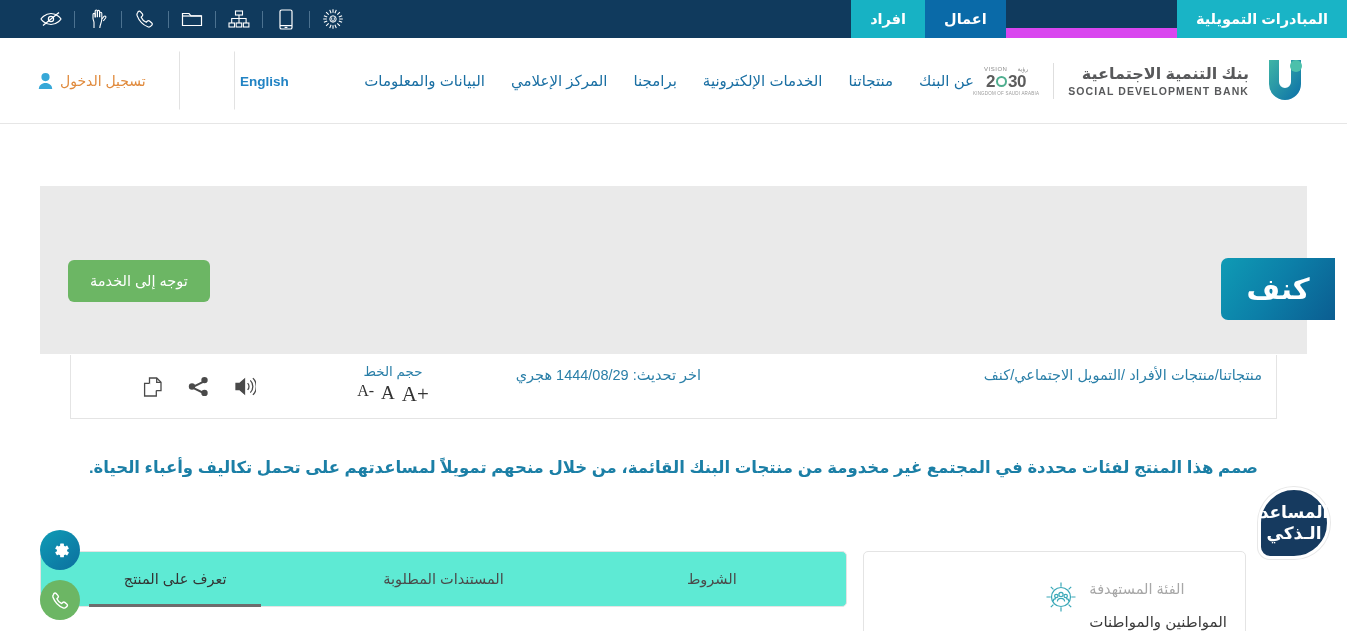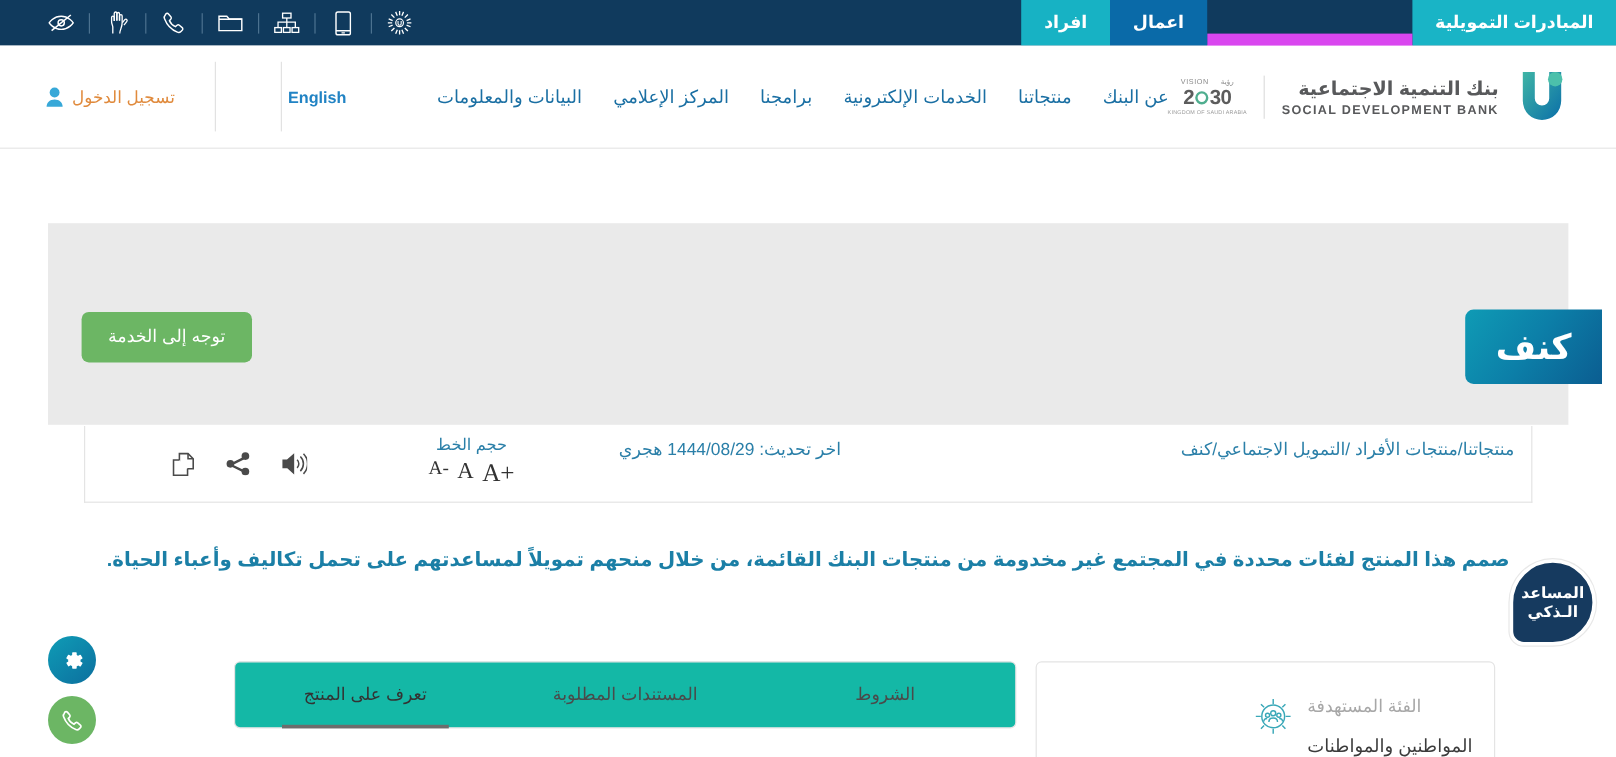--- a/index.html
+++ b/index.html
@@ -188,22 +188,22 @@
     position: absolute; top: 455px; right: 70px;
     width: 1207px;
     text-align: center;
     font-size: 16.5px; font-weight: bold; color: #1b7fa6;
     line-height: 1.5;
   }
 
   
   .tabcard {
     position: absolute; top: 551px; right: 500px;
-    width: 652px; height: 56px;
-    background: #14b8a6;
+    width: 807px; height: 56px;
+    background: #5eead4;
     border: 1px solid #e4e4e4;
     border-radius: 5px;
     display: flex; flex-direction: row-reverse; align-items: stretch;
   }
   .ptab {
     flex: 1; display: flex; align-items: center; justify-content: center;
     font-size: 14.5px; color: #4a4a4a; cursor: pointer; position: relative;
   }
   .ptab.active { color: #333333; }
   .ptab.active::after {
@@ -229,27 +229,27 @@
   .fab {
     position: absolute; left: 40px;
     width: 40px; height: 40px; border-radius: 50%;
     display: flex; align-items: center; justify-content: center;
     cursor: pointer;
   }
   .fab-gear { top: 530px; background: linear-gradient(140deg, #0f9cb6, #0c6f9e); }
   .fab-phone { top: 580px; background: #6cb664; }
 
   .assistant {
-    position: absolute; left: 1258px; top: 466px;
+    position: absolute; left: 1258px; top: 487px;
     width: 72px; height: 72px;
     background: #163a5f;
     border-radius: 50% 50% 50% 12px;
     display: flex; align-items: center; justify-content: center;
     flex-direction: column;
-    color: #ffffff; font-size: 13px; font-weight: bold;
+    color: #ffffff; font-size: 17px; font-weight: bold;
     line-height: 1.25; text-align: center; cursor: pointer;
     border: 3px solid #ffffff;
     box-shadow: 0 0 0 1px #e8e8e8;
   }
 </style>
 </head>
 <body>
 
 <div class="page">
 

